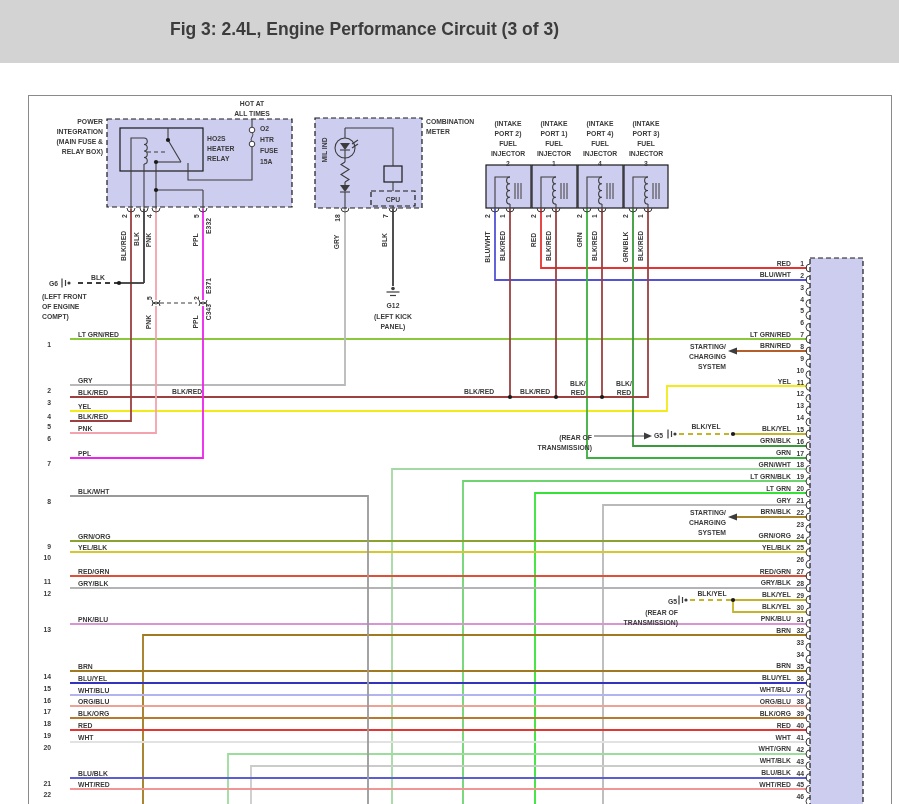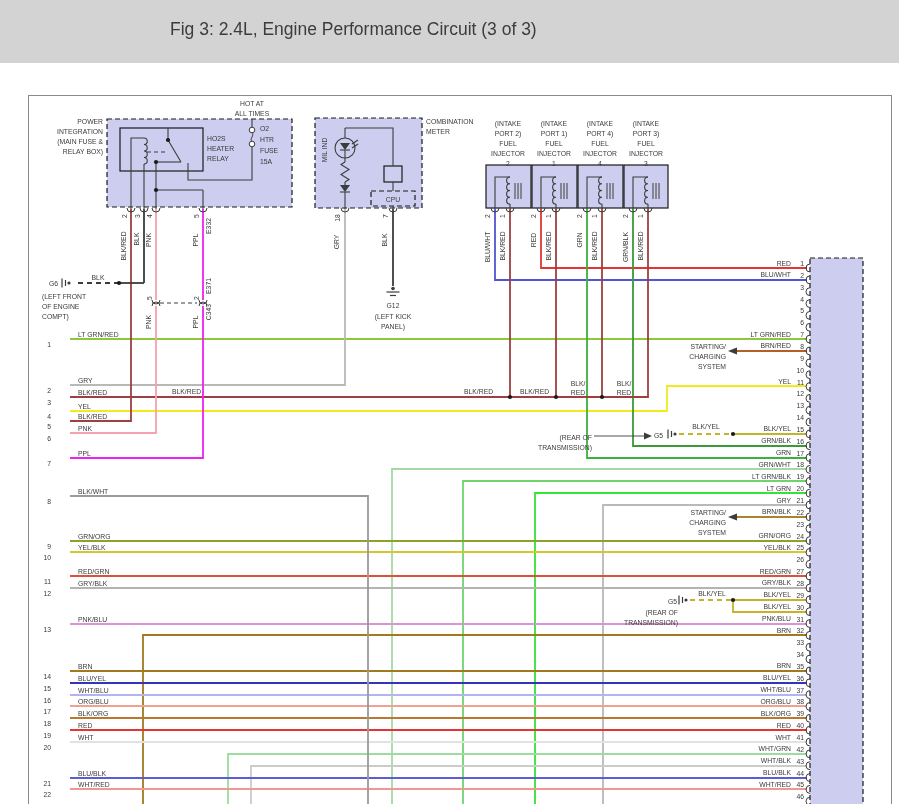--- a/index.html
+++ b/index.html
@@ -1,17 +1,17 @@
 <!DOCTYPE html>
 <html><head>
 <meta charset="utf-8">
 <style>
   html,body{margin:0;padding:0;background:#fff;}
   .stage{position:relative;width:899px;height:804px;overflow:hidden;background:#fff;
-         font-family:"Liberation Sans",sans-serif;}
+         font-family:"Liberation Sans",sans-serif;font-weight:bold;}
   .titlebar{position:absolute;left:0;top:0;width:899px;height:63px;background:#d3d3d3;}
   .titletext{position:absolute;left:170px;top:19px;font-size:17.5px;color:#3c3c3c;
              font-family:"Liberation Sans",sans-serif;}
   svg{position:absolute;left:0;top:0;}
   svg text{font-family:"Liberation Sans",sans-serif;fill:#3a3a3a;}
 </style>
 </head>
 <body>
 
 <div class="stage">

